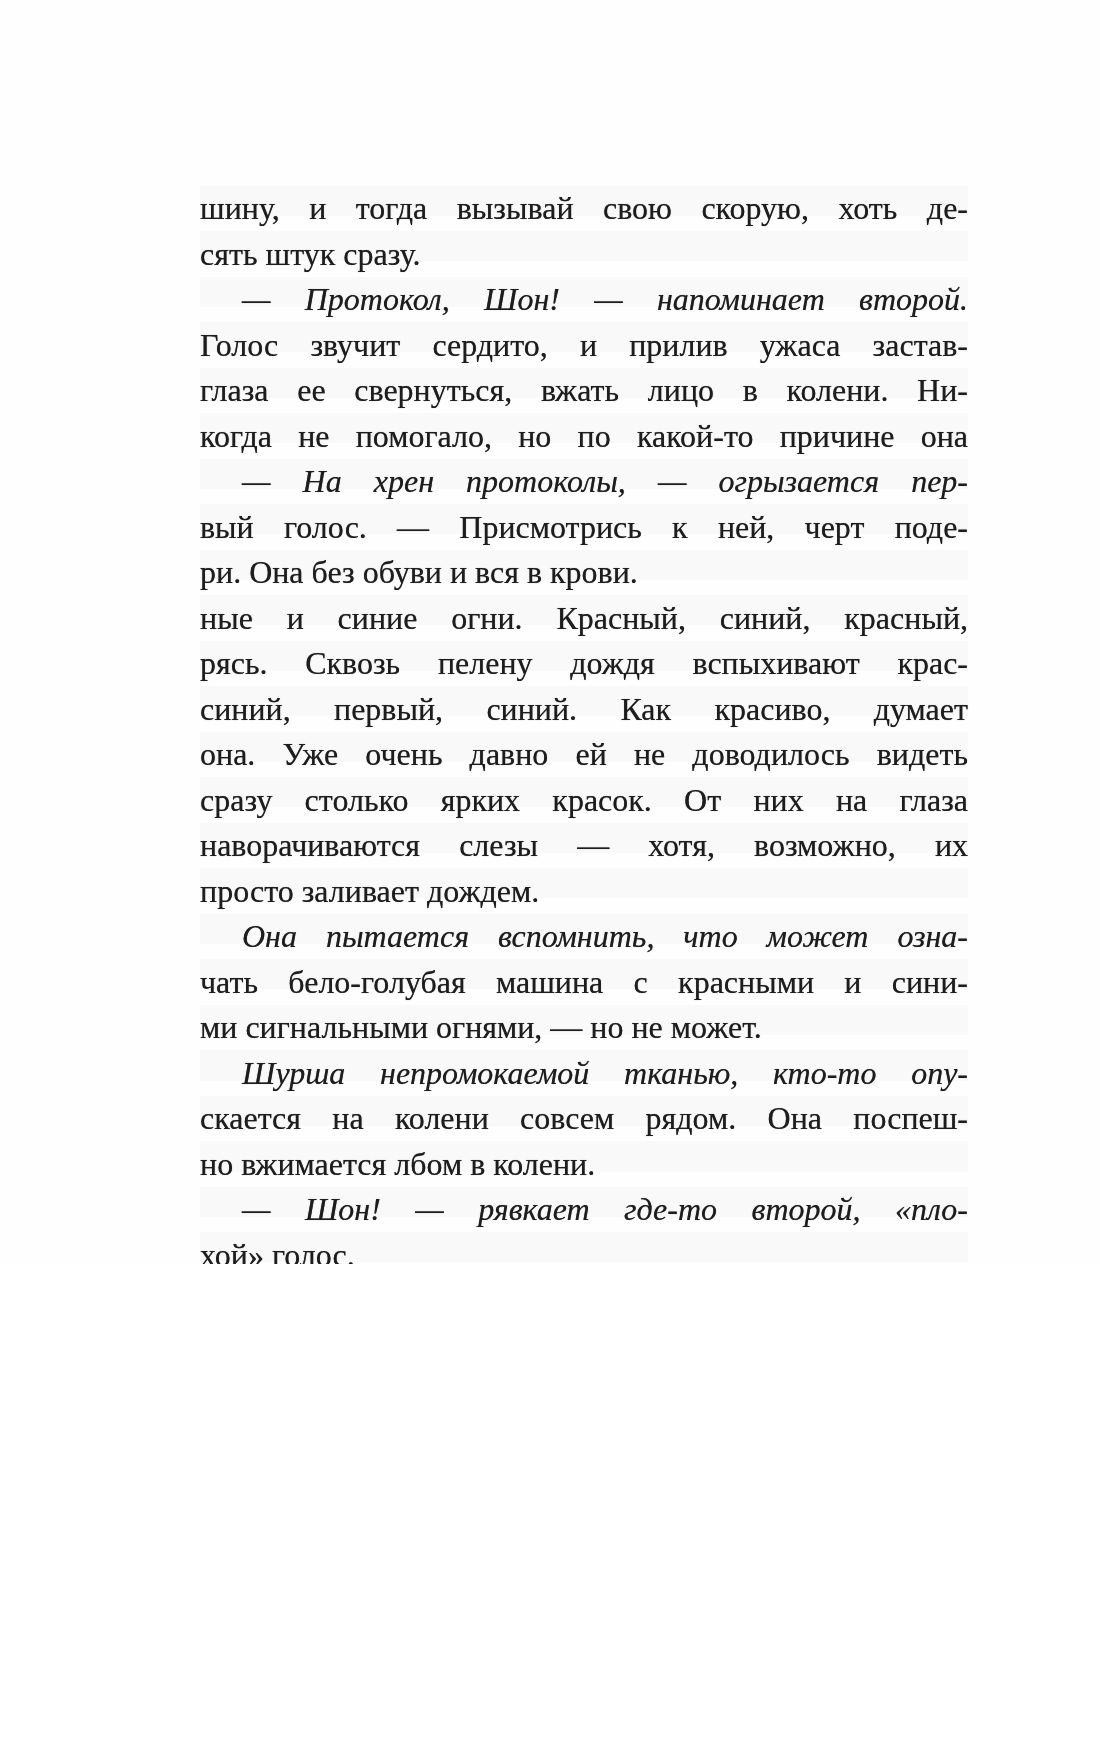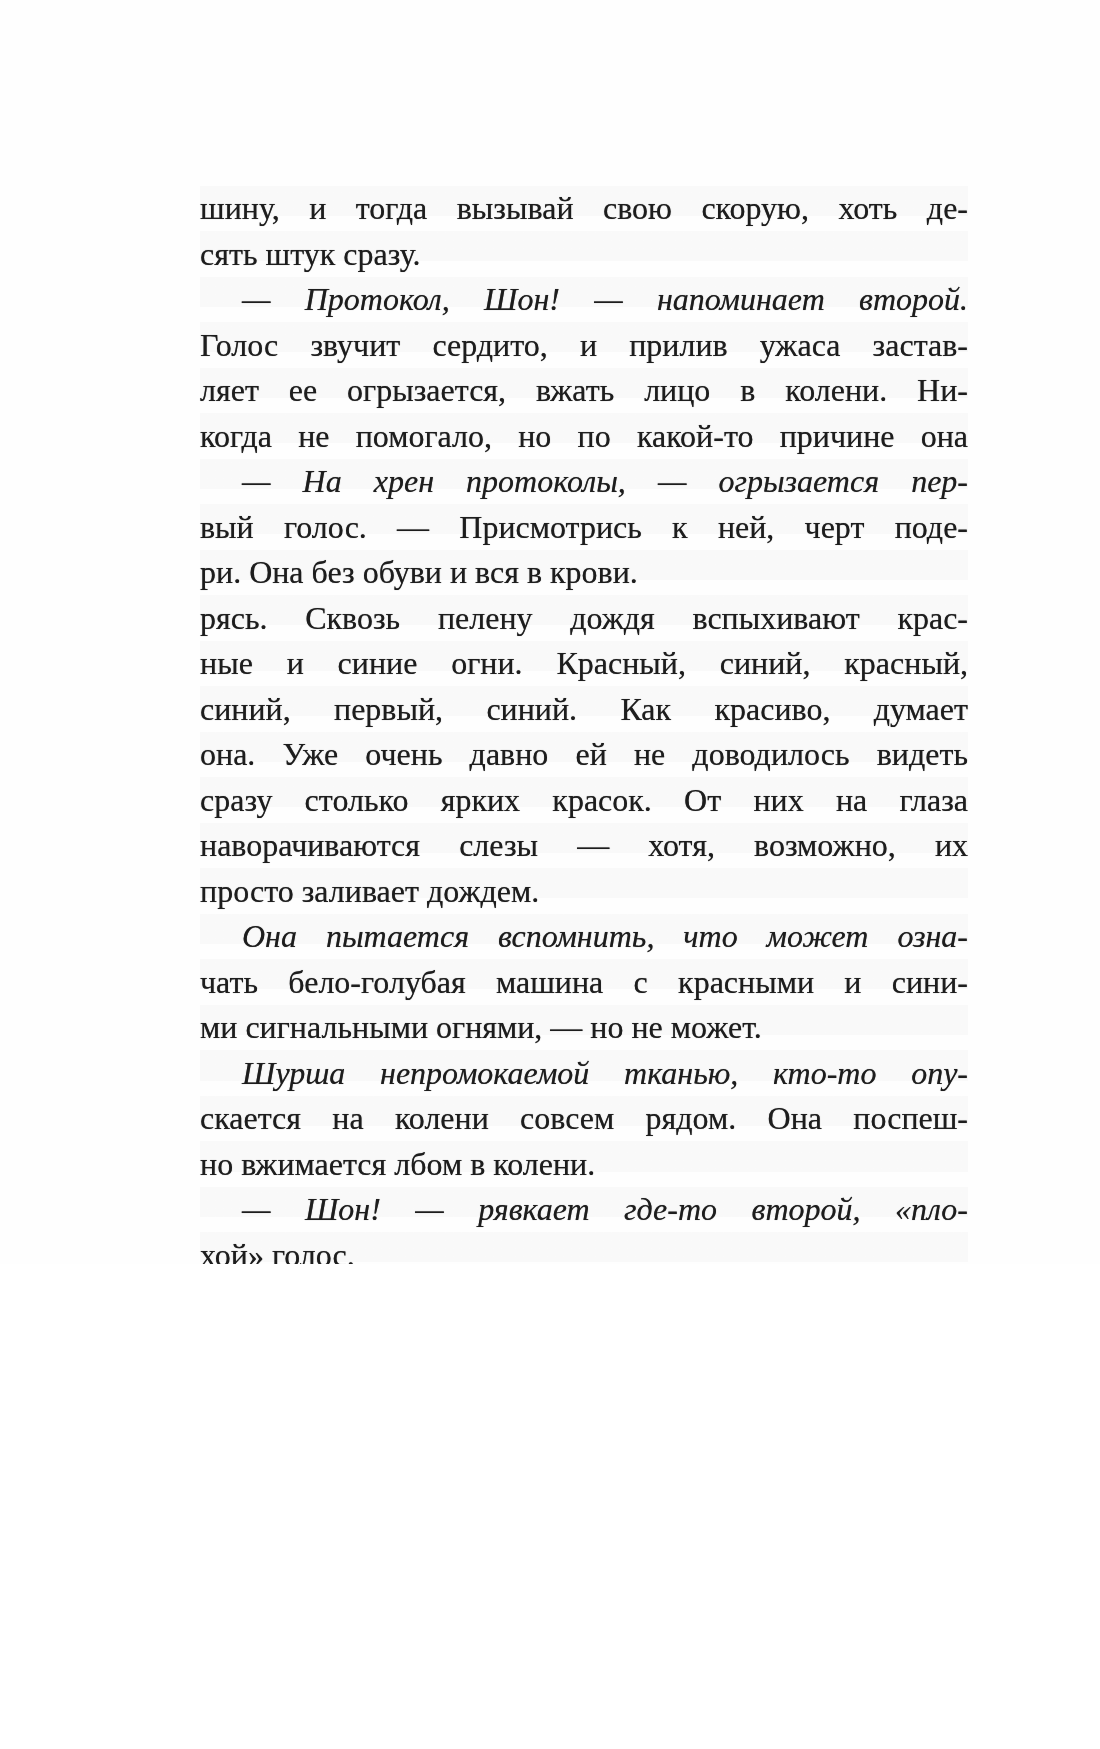--- a/index.html
+++ b/index.html
@@ -66,31 +66,31 @@
 
 <div class="book-page">
   <div class="text-block">
       <div class="paragraph">
         <div class="line justified">шину, и тогда вызывай свою скорую, хоть де-</div>
         <div class="line last">сять штук сразу.</div>
       </div>
       <div class="paragraph">
         <div class="line justified indent">— Протокол, Шон! — напоминает второй.</div>
         <div class="line justified">Голос звучит сердито, и прилив ужаса застав-</div>
-        <div class="line justified">ляет ее огрызается, вжать лицо в колени. Ни-</div>
+        <div class="line justified">глаза ее свернуться, вжать лицо в колени. Ни-</div>
         <div class="line justified">когда не помогало, но по какой-то причине она</div>
       </div>
       <div class="paragraph">
         <div class="line justified indent">— На хрен протоколы, — огрызается пер-</div>
         <div class="line justified">вый голос. — Присмотрись к ней, черт поде-</div>
         <div class="line last">ри. Она без обуви и вся в крови.</div>
       </div>
       <div class="paragraph">
+        <div class="line justified">ные и синие огни. Красный, синий, красный,</div>
         <div class="line justified">рясь. Сквозь пелену дождя вспыхивают крас-</div>
-        <div class="line justified">ные и синие огни. Красный, синий, красный,</div>
         <div class="line justified">синий, первый, синий. Как красиво, думает</div>
         <div class="line justified">она. Уже очень давно ей не доводилось видеть</div>
         <div class="line justified">сразу столько ярких красок. От них на глаза</div>
         <div class="line justified">наворачиваются слезы — хотя, возможно, их</div>
         <div class="line last">просто заливает дождем.</div>
       </div>
       <div class="paragraph">
         <div class="line justified indent">Она пытается вспомнить, что может озна-</div>
         <div class="line justified">чать бело-голубая машина с красными и сини-</div>
         <div class="line last">ми сигнальными огнями, — но не может.</div>

